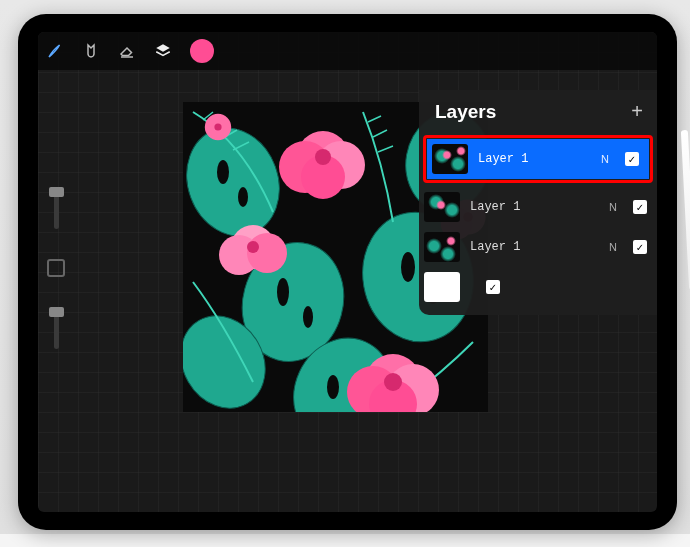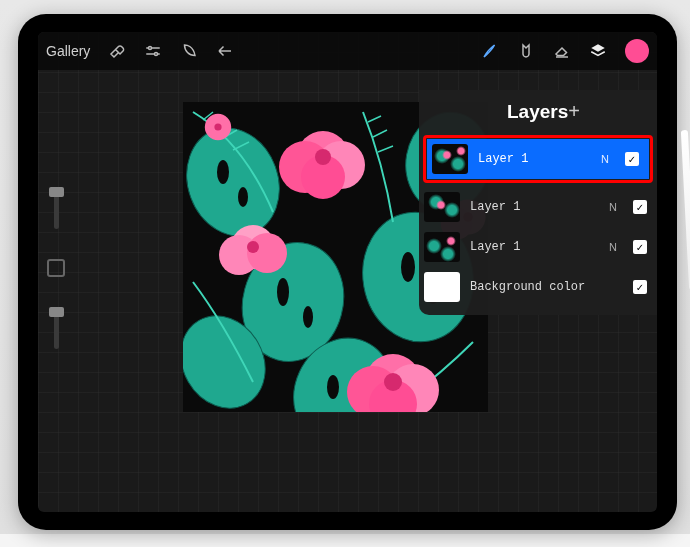--- a/index.html
+++ b/index.html
@@ -110,23 +110,23 @@
     position: absolute;
     right: 0;
     top: 58px;
     width: 238px;
     background: rgba(30,30,30,0.96);
     border-radius: 0 0 0 10px;
     padding-bottom: 8px;
   }
   .layers-header {
     display: flex;
-    justify-content: center;
-    align-items: center;
-    padding: 10px 14px 12px 25px;
+    justify-content: space-between;
+    align-items: center;
+    padding: 10px 14px 12px 16px;
   }
   .layers-title { color: #fff; font-size: 19px; font-weight: 600; }
   .add-layer { color: #ccc; font-size: 20px; font-weight: 300; }
 
   .highlight-frame {
     border: 3px solid #ff0000;
     border-radius: 4px;
     padding: 1px;
     margin: 0 4px 4px 4px;
   }
@@ -189,45 +189,20 @@
 </style>
 </head>
 <body>
 
 <div class="surface-bg"></div>
 
 <div class="ipad-frame">
   <div class="ipad-screen">
 
     <div class="topbar">
-      <div class="topbar-left">
-        <span class="gallery-btn">Gallery</span>
-        <span class="tool-icon">
-          <svg viewBox="0 0 24 24" fill="none" stroke="#bbb" stroke-width="2">
-              <path d="M14 6l-4 4 6 6 4-4c1-1 1-3 0-4l-2-2c-1-1-3-1-4 0zM10 10L4 16l4 4 6-6"></path>
-            </svg>
-        </span>
-        <span class="tool-icon">
-          <svg viewBox="0 0 24 24" fill="none" stroke="#bbb" stroke-width="2">
-              <circle cx="8" cy="8" r="2"></circle>
-              <circle cx="16" cy="16" r="2"></circle>
-              <path d="M3 8h3M10 8h11M3 16h11M18 16h3"></path>
-            </svg>
-        </span>
-        <span class="tool-icon">
-          <svg viewBox="0 0 24 24" fill="none" stroke="#bbb" stroke-width="2">
-              <path d="M6 4c0 4 2 8 4 10s6 4 10 4c-1-6-4-10-7-12S8 4 6 4z"></path>
-            </svg>
-        </span>
-        <span class="tool-icon">
-          <svg viewBox="0 0 24 24" fill="none" stroke="#bbb" stroke-width="2">
-              <path d="M4 12l6-6M4 12l6 6M4 12h16"></path>
-            </svg>
-        </span>
-      </div>
       <div class="topbar-right">
         <span class="tool-icon">
           <svg viewBox="0 0 24 24" fill="none" stroke="#5ba8ff" stroke-width="2">
               <path d="M4 20c2-4 6-10 14-16-4 8-10 12-14 16z"></path>
             </svg>
         </span>
         <span class="tool-icon">
           <svg viewBox="0 0 24 24" fill="none" stroke="#bbb" stroke-width="2">
               <path d="M8 4l4 4 4-4v12c0 2-2 4-4 4s-4-2-4-4V4z"></path>
             </svg>
@@ -367,21 +342,20 @@
           <div class="mini-leaf" style="left:16px;top:14px"></div>
           <div class="mini-flower" style="left:22px;top:4px"></div>
         </div>
         <span class="layer-label">Layer 1</span>
         <span class="blend-label">N</span>
         <span class="check">✓</span>
       </div>
 
       <div class="layer-row">
         <div class="layer-thumb bg-white"></div>
-        <span class="layer-label">Background color</span>
         <span class="blend-label"></span>
         <span class="check">✓</span>
       </div>
     </div>
 
   </div>
 </div>
 
 <div class="pencil"></div>
 

